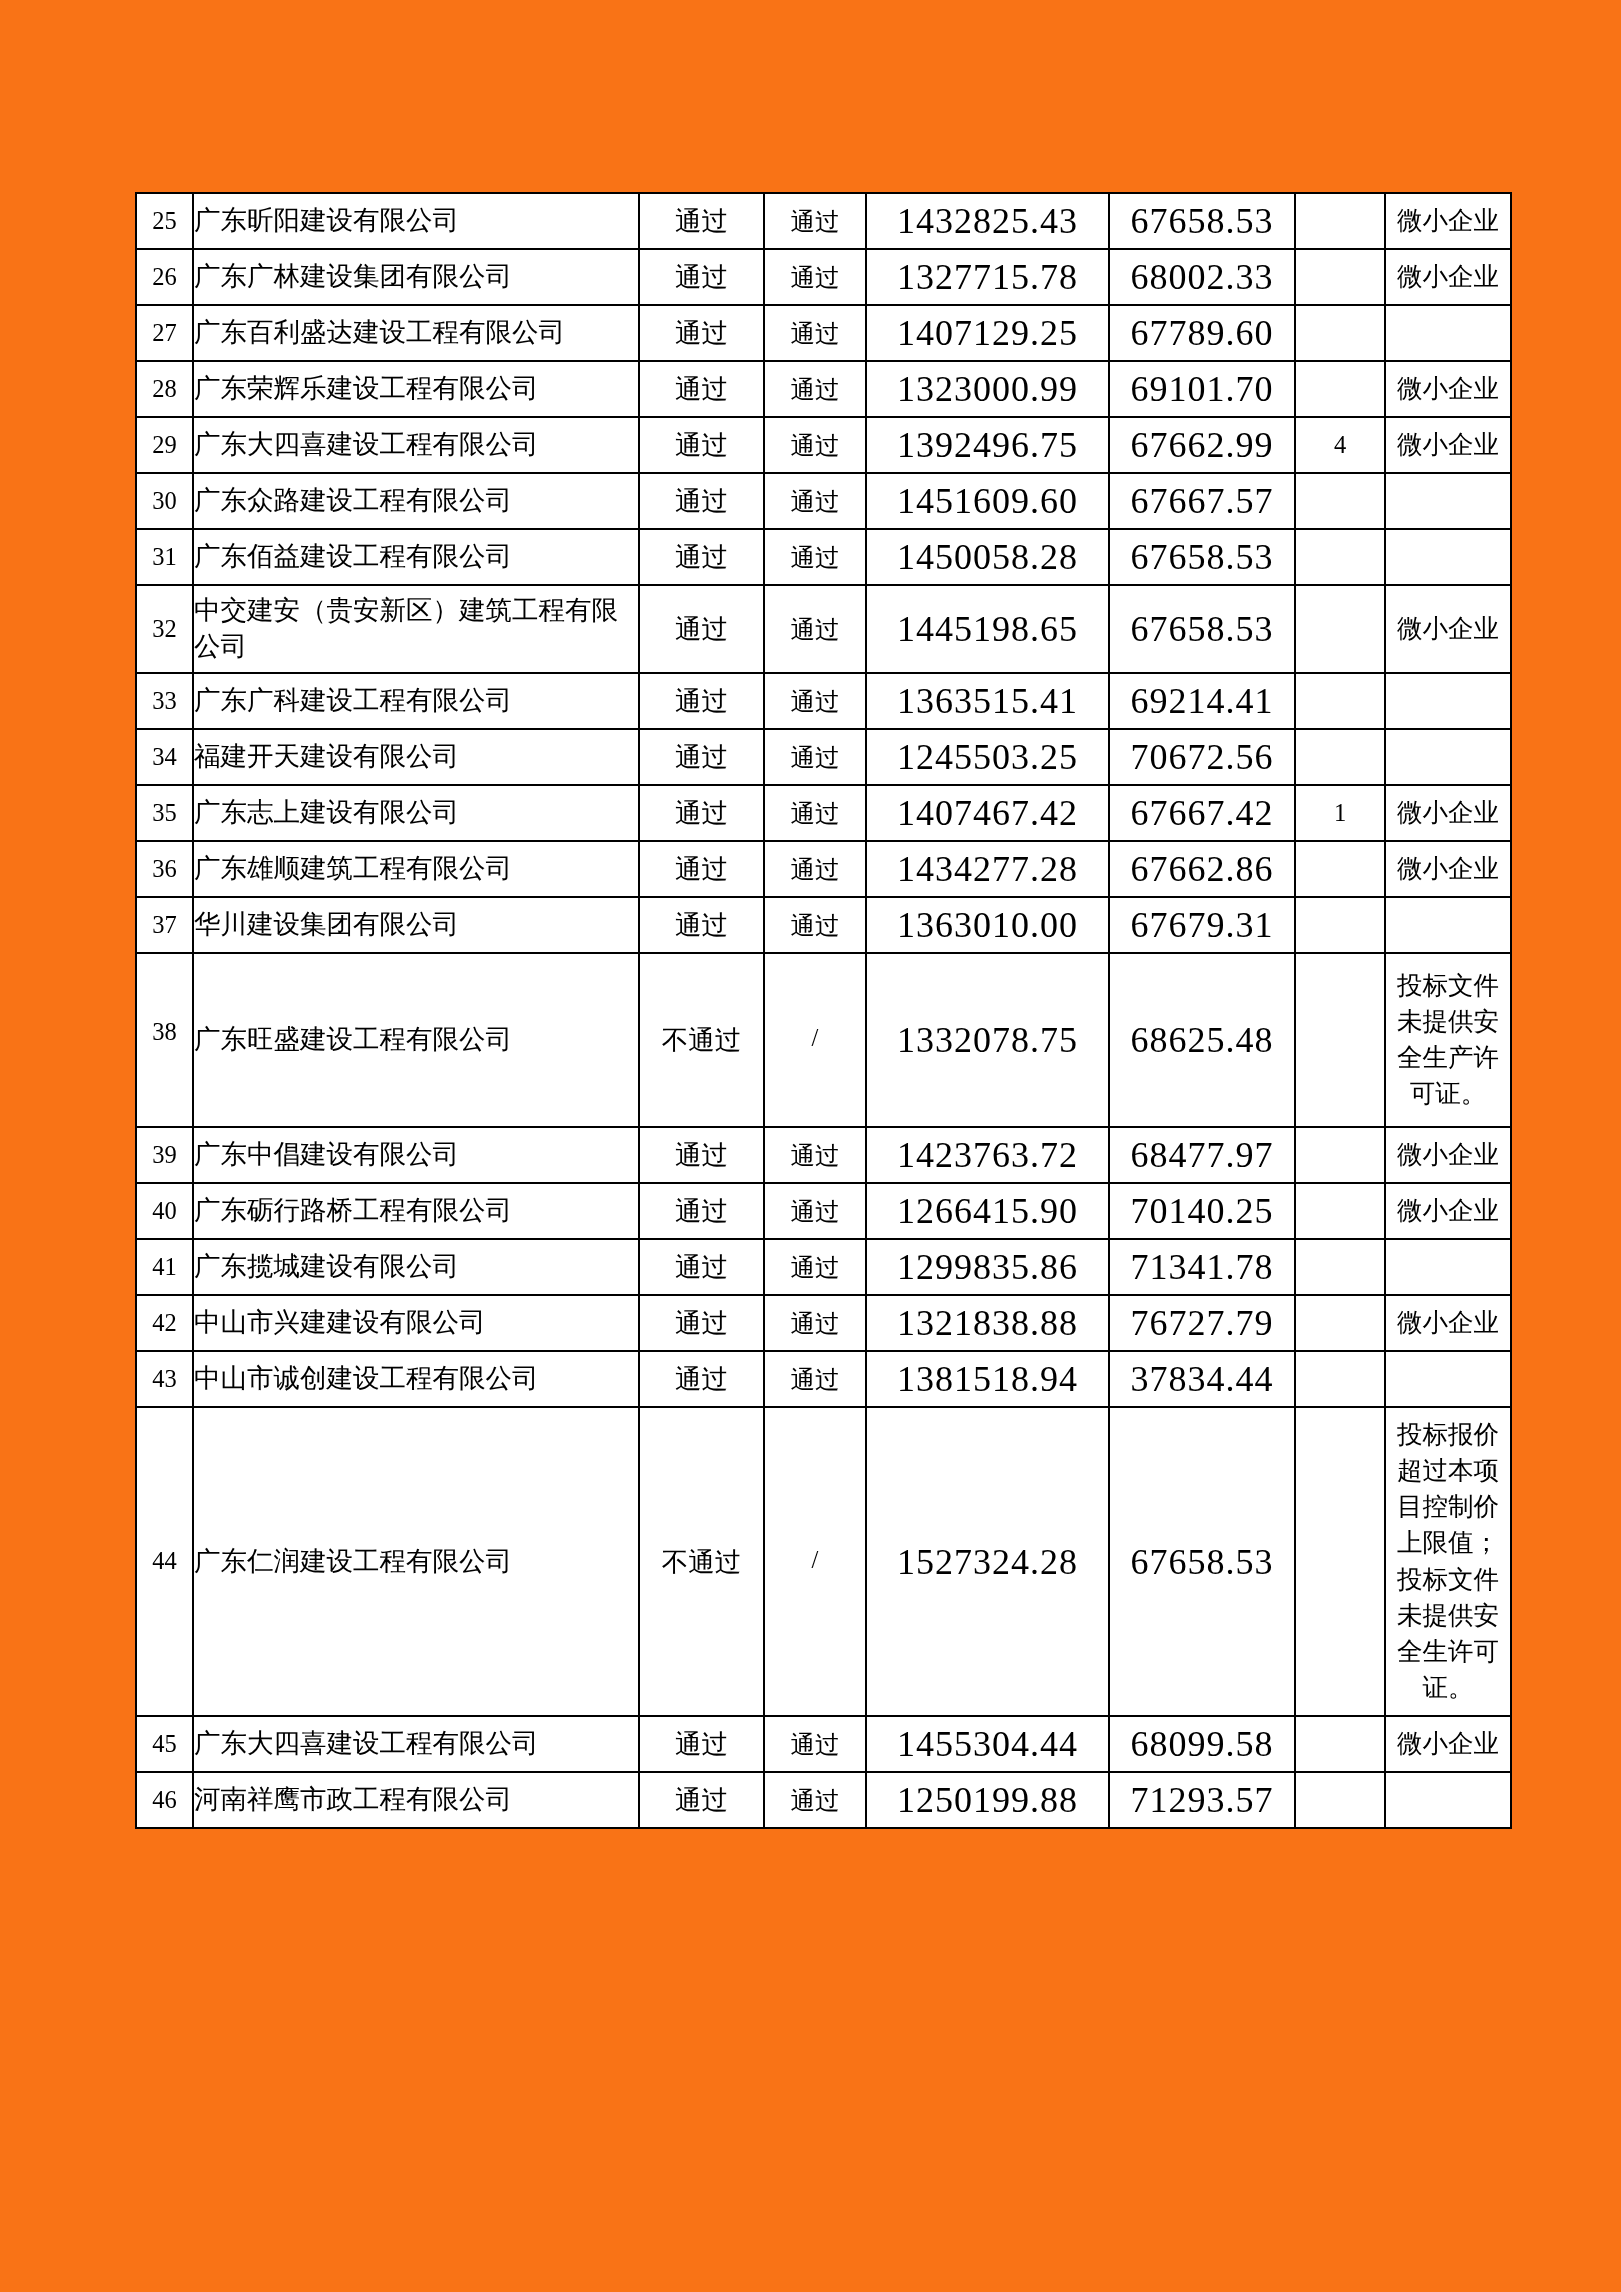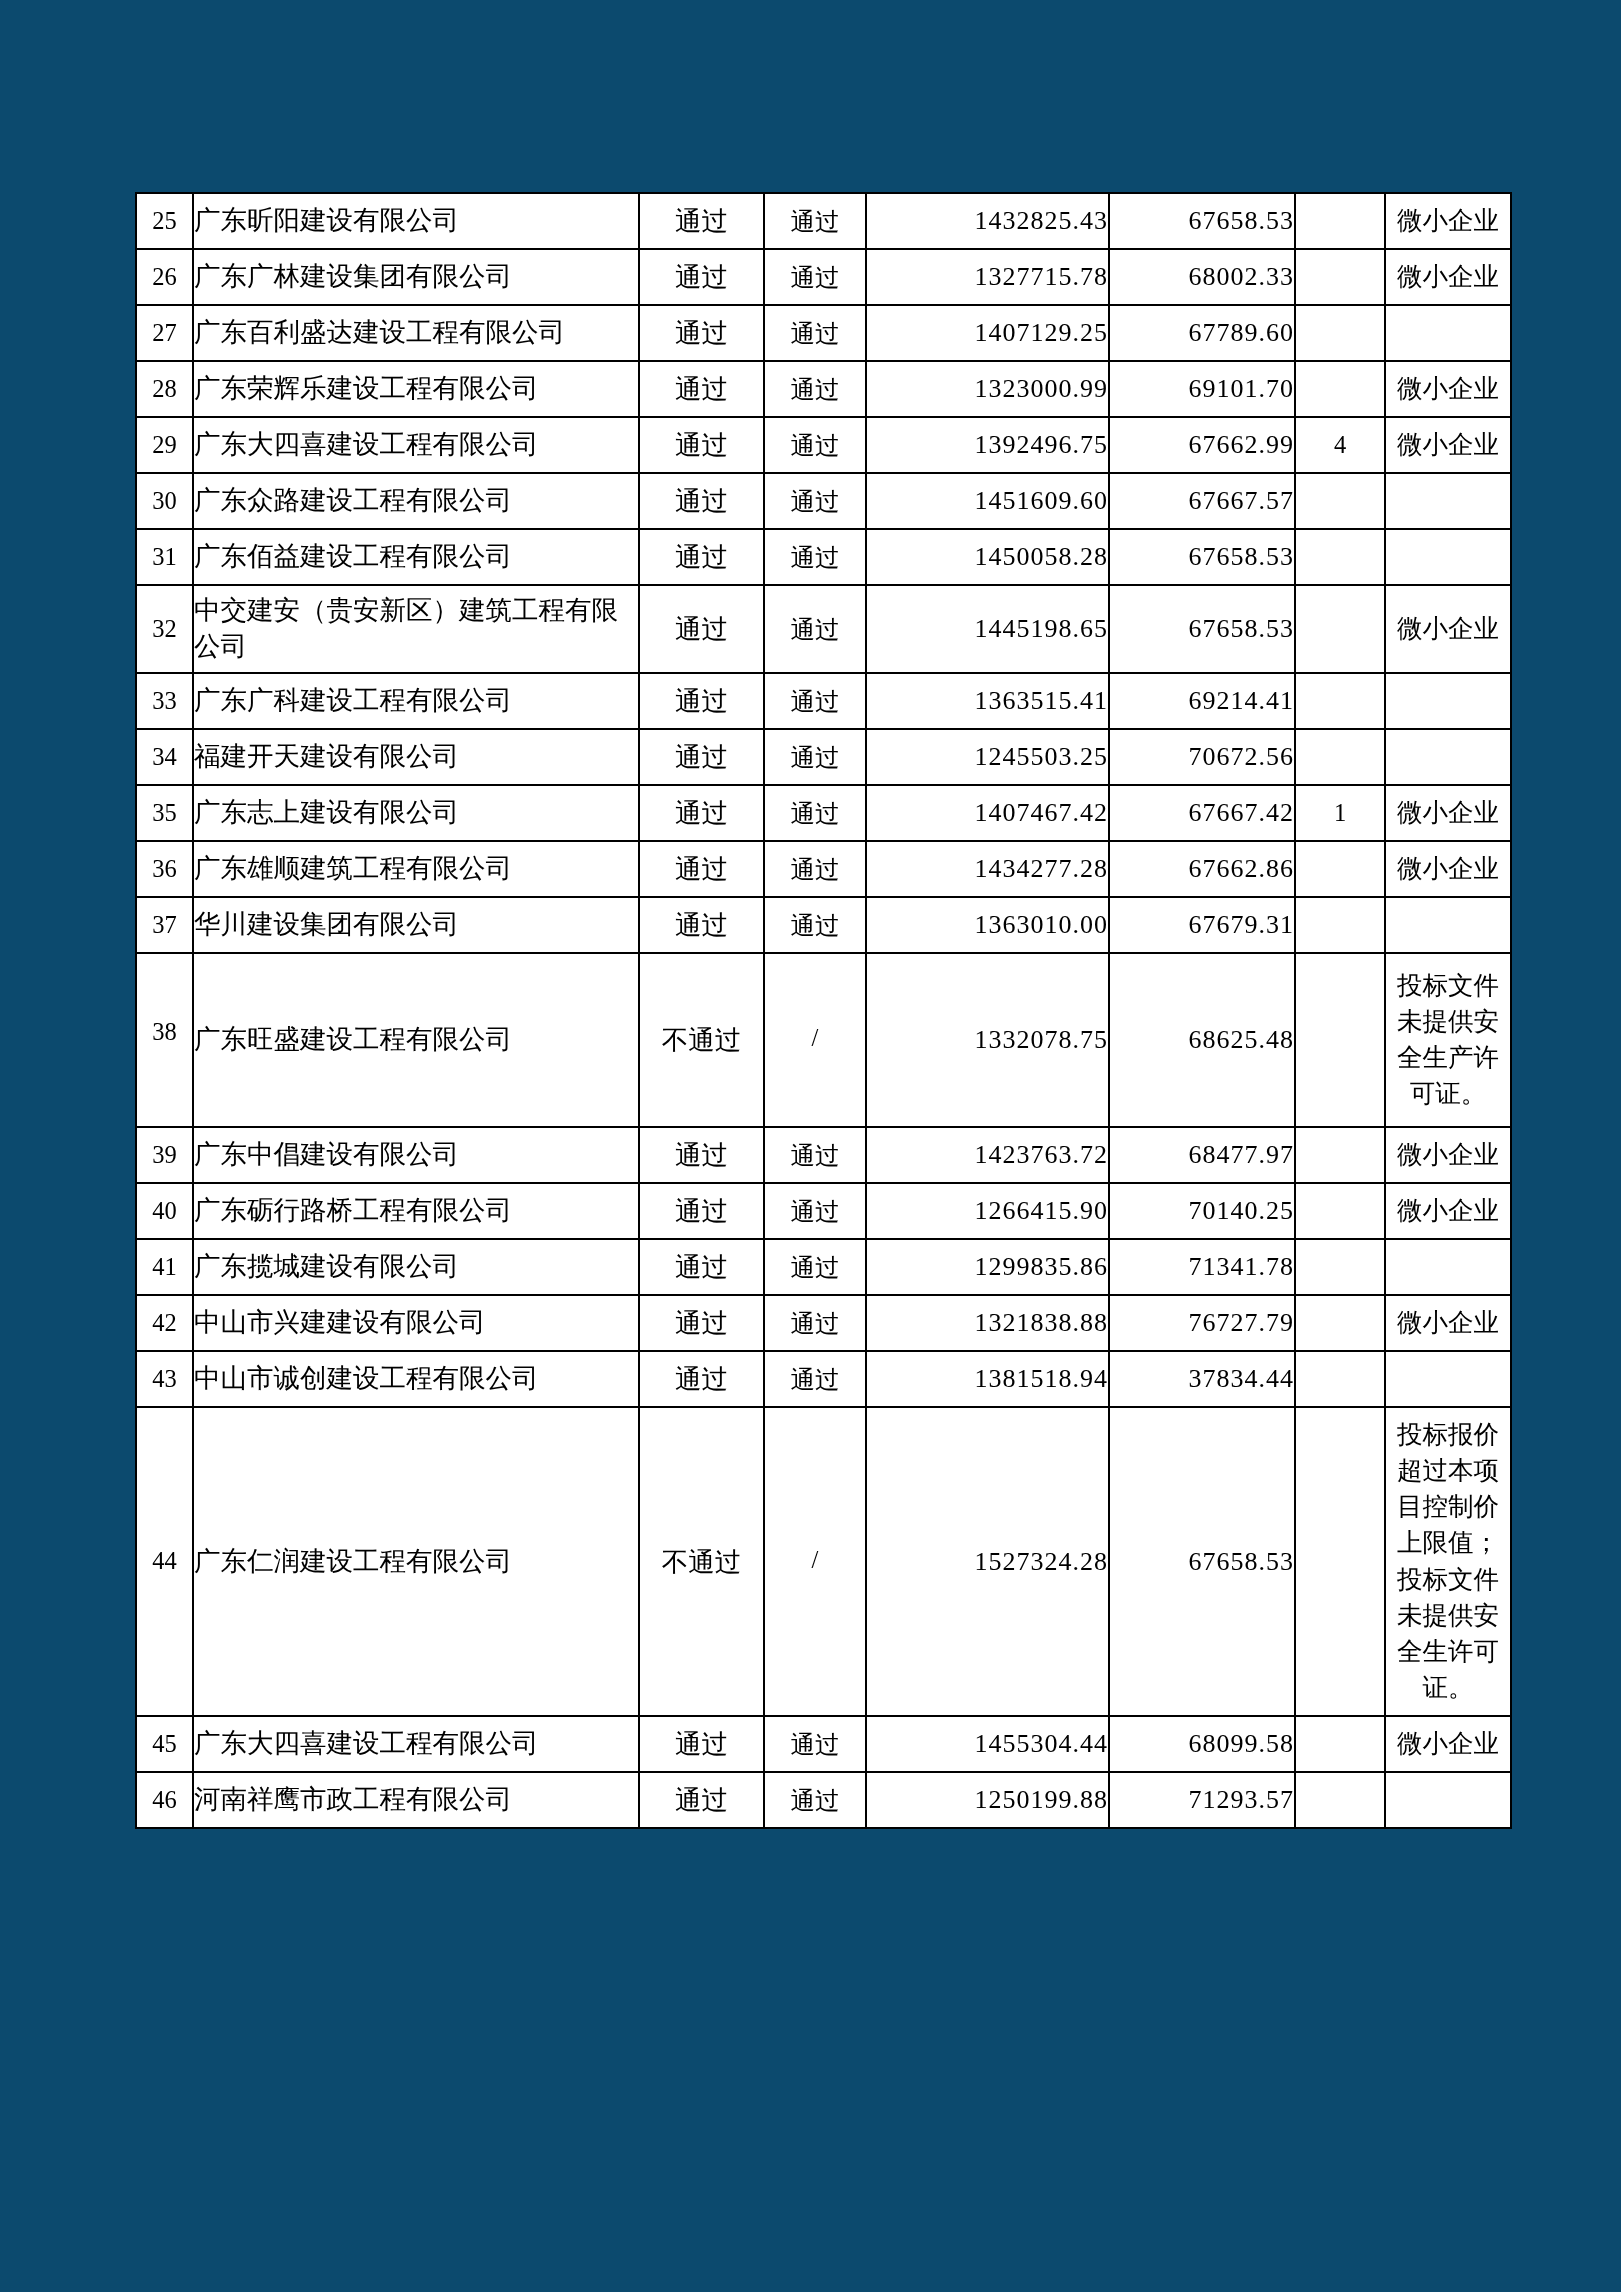--- a/index.html
+++ b/index.html
@@ -13,21 +13,21 @@
     font-family: "Liberation Serif", "DejaVu Serif", serif;
     color: #000000;
     position: relative;
   }
   .page {
     position: absolute;
     left: 0;
     top: 0;
     width: 1621px;
     height: 2293px;
-    background: #0c4a6e;
+    background: #f97316;
     box-sizing: border-box;
   }
   .table-wrap {
     position: absolute;
     left: 135px;
     top: 192px;
     width: 1376px;
   }
   table.bid-table {
     border-collapse: collapse;
@@ -75,22 +75,22 @@
     padding: 3.9px 2px;
     vertical-align: middle;
   }
   .cell-resp {
     text-align: center;
     font-size: 24.5px;
     padding: 9.8px 2px 3.9px 2px;
     vertical-align: bottom;
   }
   .cell-num {
-    text-align: right;
-    font-size: 26px;
+    text-align: center;
+    font-size: 36px;
     padding: 3.9px 5.9px;
     vertical-align: middle;
     font-family: "Liberation Serif", "DejaVu Serif", serif;
     letter-spacing: 1px;
   }
   .cell-rank {
     text-align: center;
     font-size: 24.5px;
     padding: 9.8px 2px 3.9px 2px;
     vertical-align: bottom;

